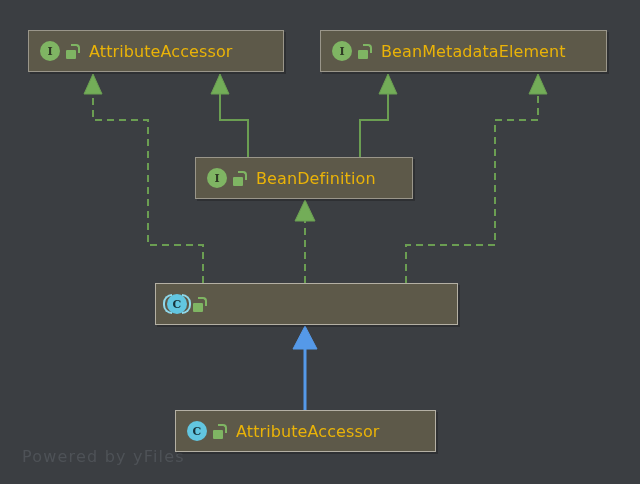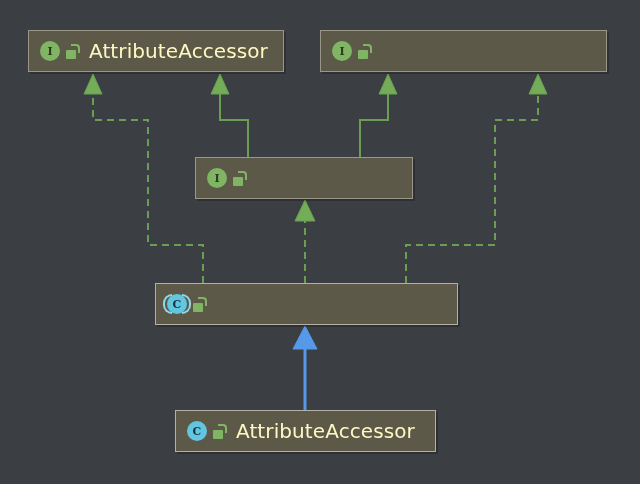--- a/index.html
+++ b/index.html
@@ -111,22 +111,22 @@
     left: 5px;
     top: 1px;
     width: 7px;
     height: 7px;
     border: 2px solid #7fb563;
     border-bottom: none;
     border-left: none;
     border-radius: 0 4px 0 0;
   }
   .node-label {
-    font-size: 20px;
-    color: #fef9c3;
+    font-size: 16px;
+    color: #eab308;
     white-space: nowrap;
     letter-spacing: 0.1px;
   }
   .watermark {
     position: absolute;
     left: 22px;
     top: 447px;
     font-size: 16px;
     color: #4e5257;
     letter-spacing: 1.2px;
@@ -183,30 +183,32 @@
   </div>
 
   <div class="node" style="left:320px; top:30px; width:287px;">
     <span class="type-icon iface">
       <span class="disc">I</span>
     </span>
     <span class="vis-icon">
       <span class="shackle"></span>
         <span class="body"></span>
     </span>
+    <span class="node-label">BeanMetadataElement</span>
   </div>
 
   <div class="node" style="left:195px; top:157px; width:218px;">
     <span class="type-icon iface">
       <span class="disc">I</span>
     </span>
     <span class="vis-icon">
       <span class="shackle"></span>
         <span class="body"></span>
     </span>
+    <span class="node-label">BeanDefinition</span>
   </div>
 
   <div class="node highlighted" style="left:155px; top:283px; width:303px;">
     <span class="type-icon abstract-cls">
       <span class="disc">C</span>
     </span>
     <span class="vis-icon">
       <span class="shackle"></span>
         <span class="body"></span>
     </span>
@@ -216,14 +218,15 @@
     <span class="type-icon cls">
       <span class="disc">C</span>
     </span>
     <span class="vis-icon">
       <span class="shackle"></span>
         <span class="body"></span>
     </span>
     <span class="node-label">AttributeAccessor</span>
   </div>
 
+  <div class="watermark">Powered by yFiles</div>
 
 </div>
 
 </body></html>

